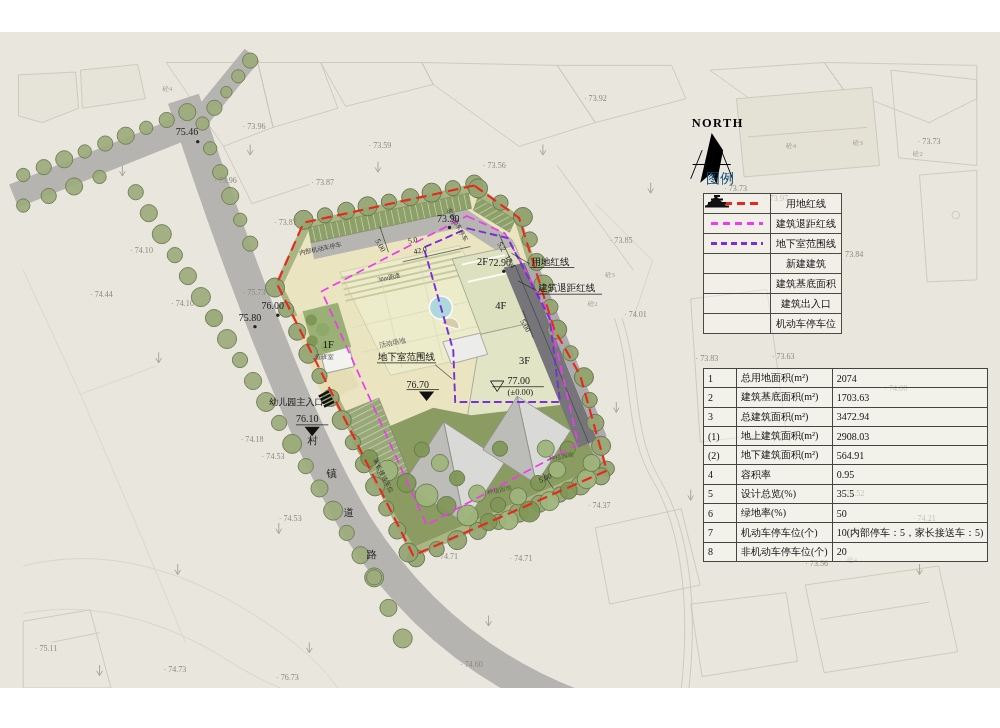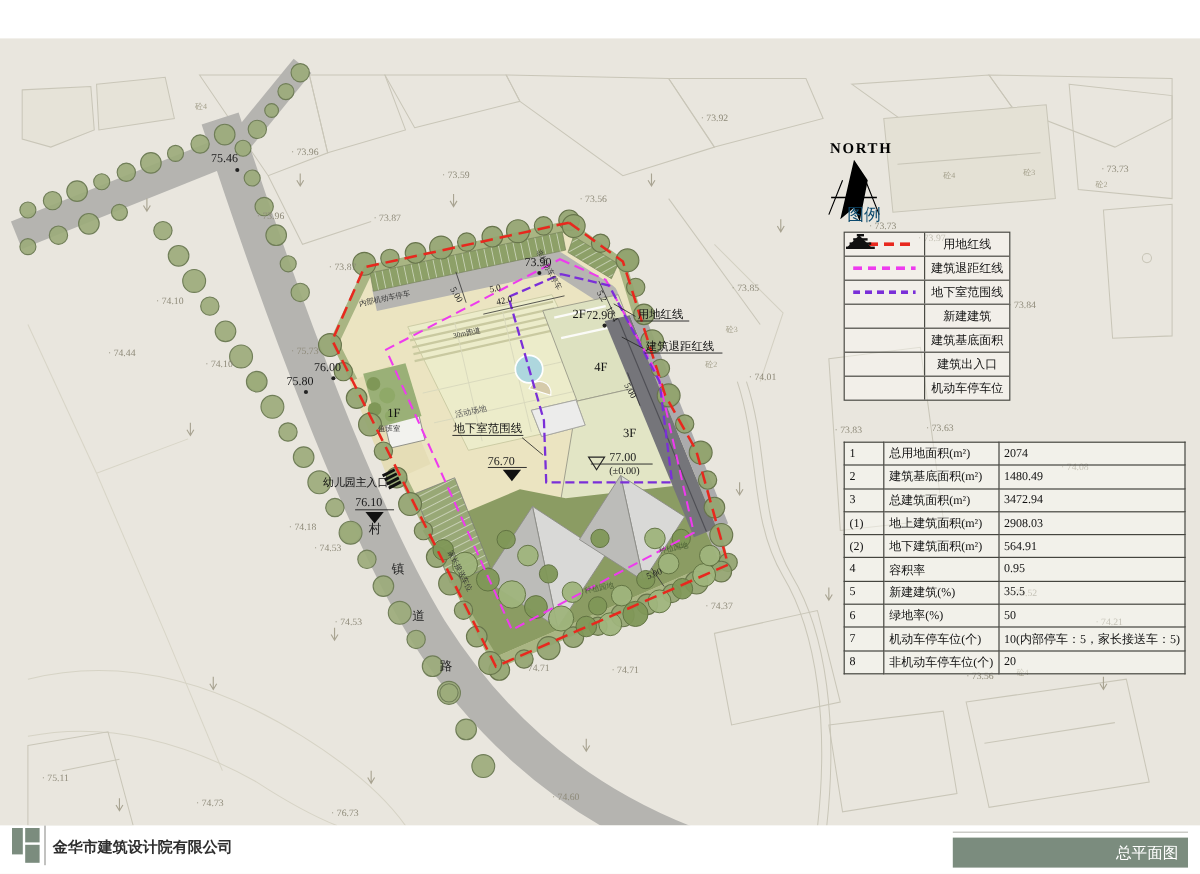--- a/index.html
+++ b/index.html
@@ -500,21 +500,21 @@
     <table class="ind">
         <tbody id="ind-body">
           <tr>
             <td class="c0">1</td>
             <td class="c1">总用地面积(m²)</td>
             <td class="c2">2074</td>
           </tr>
           <tr>
             <td class="c0">2</td>
             <td class="c1">建筑基底面积(m²)</td>
-            <td class="c2">1480.49</td>
+            <td class="c2">1703.63</td>
           </tr>
           <tr>
             <td class="c0">3</td>
             <td class="c1">总建筑面积(m²)</td>
             <td class="c2">3472.94</td>
           </tr>
           <tr>
             <td class="c0">(1)</td>
             <td class="c1">地上建筑面积(m²)</td>
             <td class="c2">2908.03</td>
@@ -524,21 +524,21 @@
             <td class="c1">地下建筑面积(m²)</td>
             <td class="c2">564.91</td>
           </tr>
           <tr>
             <td class="c0">4</td>
             <td class="c1">容积率</td>
             <td class="c2">0.95</td>
           </tr>
           <tr>
             <td class="c0">5</td>
-            <td class="c1">新建建筑(%)</td>
+            <td class="c1">设计总览(%)</td>
             <td class="c2">35.5</td>
           </tr>
           <tr>
             <td class="c0">6</td>
             <td class="c1">绿地率(%)</td>
             <td class="c2">50</td>
           </tr>
           <tr>
             <td class="c0">7</td>
             <td class="c1">机动车停车位(个)</td>
@@ -547,22 +547,13 @@
           <tr>
             <td class="c0">8</td>
             <td class="c1">非机动车停车位(个)</td>
             <td class="c2">20</td>
           </tr>
         </tbody>
       </table>
 
   </div>
 
-  <div class="ftr">
-    <div class="lgblk" id="lg1" style="left: 10px; top: 2px; width: 9px; height: 22px; background: rgb(123, 140, 126);"></div>
-    <div class="lgblk" id="lg2" style="left: 21px; top: 2px; width: 12px; height: 12px; background: rgb(123, 140, 126);"></div>
-    <div class="lgblk" id="lg3" style="left: 21px; top: 16px; width: 12px; height: 15px; background: rgb(123, 140, 126);"></div>
-    <div class="ftr-vline"></div>
-    <div class="ftr-co">金华市建筑设计院有限公司</div>
-    <div class="ftr-rule"></div>
-    <div class="sheet-bar" id="sheetBar" style="background: rgb(123, 140, 126);">总平面图</div>
-  </div>
 </div>
 
 </body></html>

